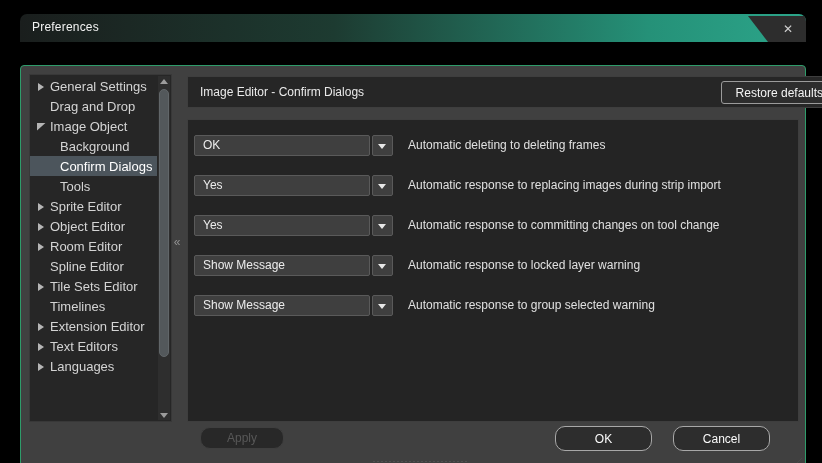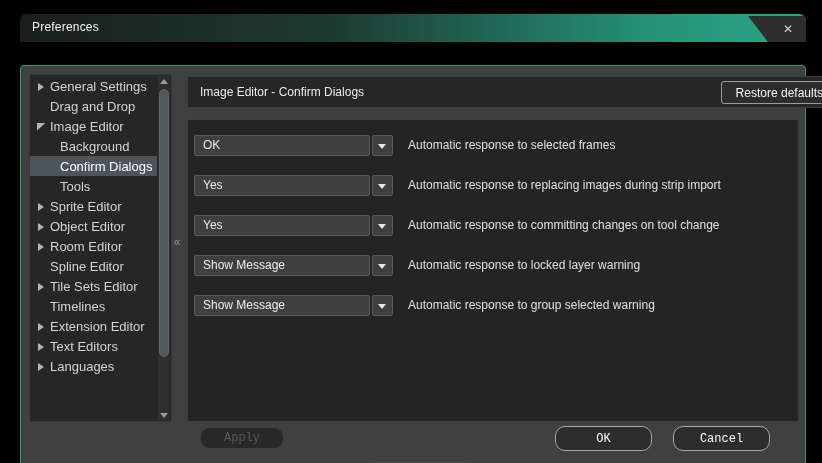--- a/index.html
+++ b/index.html
@@ -70,21 +70,21 @@
   .ddv { position:absolute; left:8px; top:0; line-height:19px; font-size:12px; color:#ececec;
     white-space:nowrap; }
   .ddbtn { position:absolute; left:178px; top:0; width:21px; height:21px;
     background:#3f3f3f; border:1px solid #5a5a5a; border-radius:2px; cursor:pointer; }
   .tri { position:absolute; left:5px; top:8px; width:0; height:0;
     border-top:5px solid #e8e8e8; border-left:4.5px solid transparent; border-right:4.5px solid transparent; }
   .rowlbl { position:absolute; left:214px; top:0; line-height:21px; font-size:12px;
     color:#e0e0e0; white-space:nowrap; }
 
   
-  .btn { position:absolute; font-family:Liberation Mono, monospace; font-size:12px; border-radius:10px;
+  .btn { position:absolute; font-family:Liberation Sans, sans-serif; font-size:12px; border-radius:10px;
     background:#2d2d2d; cursor:pointer; }
   .apply-btn { left:179px; top:361px; width:84px; height:22px;
     border:1px solid #3f3f3f; color:#585858; background:#282828; cursor:default; }
   .ok-btn { left:534px; top:360px; width:97px; height:25px;
     border:1px solid #a8a8a8; color:#fafafa; }
   .cancel-btn { left:652px; top:360px; width:97px; height:25px;
     border:1px solid #a8a8a8; color:#fafafa; }
 
   .drag-dots { position:absolute; left:351px; top:394px; width:96px; height:6px;
     background-image:radial-gradient(#505050 1px, transparent 1.2px);
@@ -113,21 +113,21 @@
           <div class="ti lvl0">
             <span class="arw c"></span>
             <span>General Settings</span>
           </div>
           <div class="ti lvl0">
             <span class="arw"></span>
             <span>Drag and Drop</span>
           </div>
           <div class="ti lvl0">
             <span class="arw e"></span>
-            <span>Image Editor</span>
+            <span>Image Object</span>
           </div>
           <div class="ti lvl1">
             <span class="arw"></span>
             <span>Background</span>
           </div>
           <div class="ti lvl1 sel">
             <span class="arw"></span>
             <span>Confirm Dialogs</span>
           </div>
           <div class="ti lvl1">
@@ -187,21 +187,21 @@
 
       <div class="content-panel">
 
         <div class="row" style="top:15px">
           <div class="dd">
             <span class="ddv">OK</span>
           </div>
           <div class="ddbtn">
             <span class="tri"></span>
           </div>
-          <span class="rowlbl">Automatic response to selected frames</span>
+          <span class="rowlbl">Automatic deleting to deleting frames</span>
         </div>
 
         <div class="row" style="top:55px">
           <div class="dd">
             <span class="ddv">Yes</span>
           </div>
           <div class="ddbtn">
             <span class="tri"></span>
           </div>
           <span class="rowlbl">Automatic response to replacing images during strip import</span>

